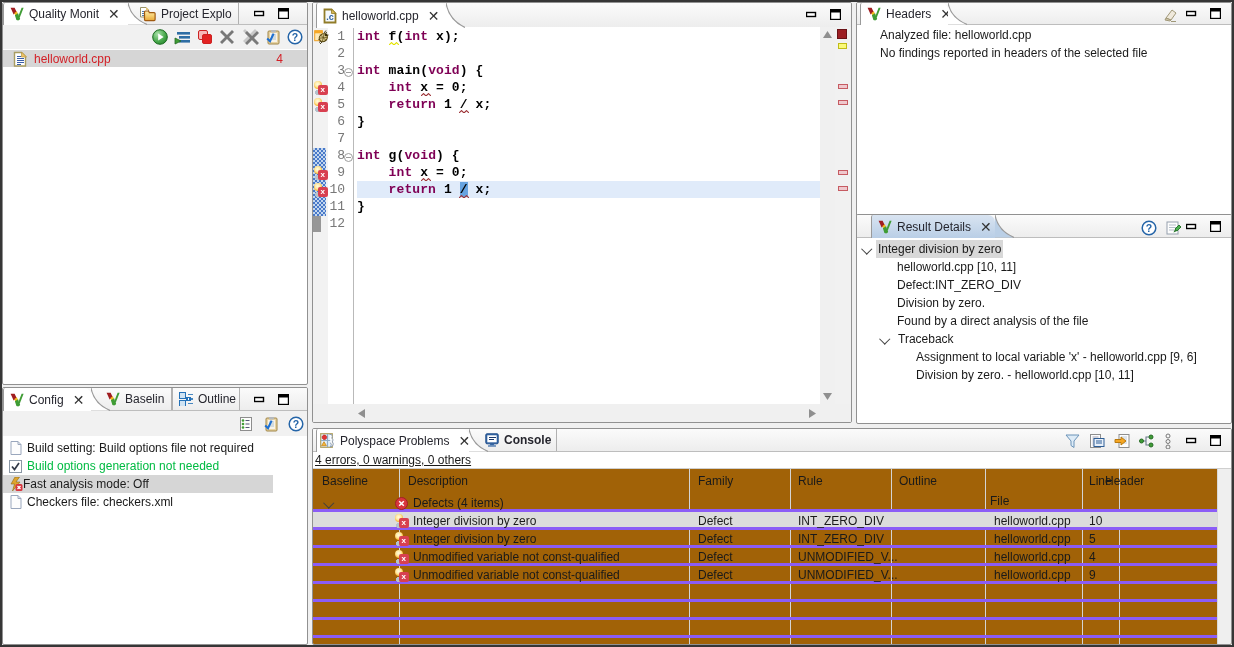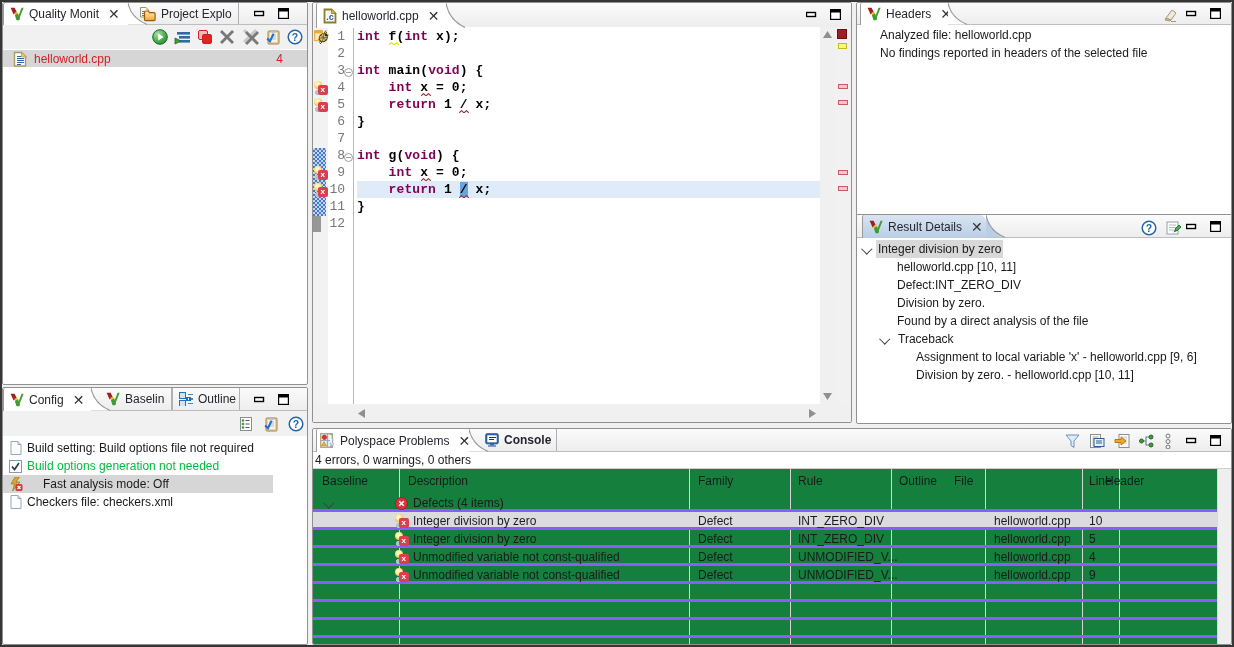--- a/index.html
+++ b/index.html
@@ -296,21 +296,21 @@
           <path d="M3 6.5 L5.5 9.5 L10 3" stroke="#333b49" stroke-width="1.7" fill="none"></path>
         </svg>
       <span style="margin-left:5px;color:#00bb42;">Build options generation not needed</span>
     </div>
     <div style="height:18px;display:flex;align-items:center;background:#d6d6d6;width:270px;">
       <svg width="14" height="14" viewBox="0 0 14 14" style="margin-left:6px;">
           <path d="M6 0 L2 7 L5.5 7 L3.5 14 L11 5 L7 5 L10.5 0 Z" fill="#e0a42c" stroke="#8a6914" stroke-width="0.6"></path>
           <rect x="6.5" y="7" width="7" height="7" rx="1.5" fill="#d8363e"></rect>
           <path d="M8.5 9 l3 3 M11.5 9 l-3 3" stroke="#fff" stroke-width="1.3"></path>
         </svg>
-      <span style="margin-left:20px;">Fast analysis mode: Off</span>
+      <span style="margin-left:0;">Fast analysis mode: Off</span>
     </div>
     <div style="height:18px;display:flex;align-items:center;">
       <svg width="12" height="14" viewBox="0 0 12 14" style="margin-left:7px;">
           <path d="M1 0.5 h7 l3 3 v10 h-10 z" fill="#fdfdfd" stroke="#9aa7bd"></path>
           <path d="M8 0.5 v3 h3" fill="none" stroke="#9aa7bd"></path>
         </svg>
       <span style="margin-left:5px;">Checkers file: checkers.xml</span>
     </div>
   </div>
 </div>
@@ -455,21 +455,21 @@
       </svg>
   </div>
   <div style="padding:1px 0 0 23px;line-height:18px;">
     <div>Analyzed file: helloworld.cpp</div>
     <div>No findings reported in headers of the selected file</div>
   </div>
 </div>
 
 <div class="panel" id="p-details" style="left:854px;top:212px;width:376px;height:210px;">
   <div class="tabbar" style="height:23px;">
-    <div class="tab active focus" style="left:5px;width:124px;">
+    <div class="tab active focus" style="left:14px;width:124px;">
       <svg width="14" height="14" viewBox="0 0 14 14">
           <path d="M0.6 0.8 L4.6 0.8 L6.8 5.2 L3.6 7.6 Z" fill="#a01d20"></path>
           <path d="M4.4 6.1 L6.9 4.3 L8.3 8.0 L5.6 9.3 Z" fill="#f3b91d"></path>
           <path d="M4.9 8.2 L8.1 6.2 L9.6 11.2 L10.0 12.0 L8.3 13.4 L6.4 13.0 Z" fill="#3f9c35"></path>
           <path d="M8.2 9.5 L11.6 0.8 L13.6 0.8 L9.6 11.0 Z" fill="#3f9c35"></path>
           <path d="M8.0 13.0 L9.0 10.5 L10.2 11.6 Q9.8 13.2 8.0 13.0 Z" fill="#3f9c35"></path>
         </svg>
       <span>Result Details</span>
         <span class="x">✕</span>
         <svg class="sw" viewBox="0 0 19 22" preserveAspectRatio="none">
@@ -512,21 +512,21 @@
     <div style="padding-left:40px;">Found by a direct analysis of the file</div>
     <div style="display:flex;align-items:center;">
         <span class="chev" style="margin-left:24px;"></span>
         <span style="margin-left:8px;">Traceback</span>
       </div>
     <div style="padding-left:59px;">Assignment to local variable 'x' - helloworld.cpp [9, 6]</div>
     <div style="padding-left:59px;">Division by zero. - helloworld.cpp [10, 11]</div>
   </div>
 </div>
 
-<div class="panel" id="p-problems" style="left:310px;top:426px;width:920px;height:217px;">
+<div class="panel" id="p-problems" style="left:310px;top:426px;width:920px;height:217px;text-decoration:underline;">
   <div class="tabbar" style="height:23px;">
     <div class="tab active" style="left:3px;width:153px;padding-left:3px;">
       <svg width="15" height="15" viewBox="0 0 15 15">
           <rect x="0.7" y="0.7" width="11.6" height="13.6" fill="#e4f0fa" stroke="#b0a060" stroke-width="1.2"></rect>
           <path d="M7.5 1 v13 M1 7.5 h11" stroke="#8fadc8" stroke-width="1.2"></path>
           <path d="M2.2 3.4 l1.3-1.3 h1.8 l1.3 1.3 v1.8 l-1.3 1.3 h-1.8 l-1.3-1.3 z" fill="#e23333" stroke="#b02020" stroke-width="0.6"></path>
           <path d="M4 8.7 l2.4 4 h-4.8 z" fill="#f5b93c" stroke="#c8871a" stroke-width="0.8"></path>
           <path d="M9.5 1.5 h2 q1.5 2 0.3 3.6 q2.2 1.6 0.6 3.8 q1.8 1.8 0.2 4.1 l-2.2 1 q1.8-2.5 0-4.3 q1.6-2 0--3.8 z" fill="#fff" stroke="#8898b0" stroke-width="0.9" fill-opacity="0.85"></path>
         </svg>
       <span>Polyspace Problems</span>
@@ -577,38 +577,38 @@
   <div class="minmax" style="right:10px;top:6px;">
     <svg width="11" height="11" viewBox="0 0 11 11">
         <rect x="0.5" y="3.5" width="9" height="4" fill="#fff" stroke="#000" stroke-width="1.4"></rect>
       </svg>
     <svg width="11" height="11" viewBox="0 0 11 11">
         <rect x="0.5" y="0.5" width="10" height="10" fill="#fff" stroke="#000" stroke-width="1.4"></rect>
         <rect x="0.5" y="0.5" width="10" height="3" fill="#000"></rect>
       </svg>
   </div>
   <div style="height:17px;line-height:17px;padding-left:2px;border-bottom:1px solid #cfcfcf;">4 errors, 0 warnings, 0 others</div>
-  <div id="ptable" style="position:absolute;left:0;top:40px;right:0;bottom:0;background:#15803d;">
+  <div id="ptable" style="position:absolute;left:0;top:40px;right:0;bottom:0;background:#a16207;">
       <div style="position:absolute;right:0;top:0;bottom:0;width:14px;background:#efefef;border-left:1px solid #d9d9d9;"></div>
 
     <div class="vline" style="left:86px;"></div>
     <div class="vline" style="left:376px;"></div>
     <div class="vline" style="left:477px;"></div>
     <div class="vline" style="left:578px;"></div>
     <div class="vline" style="left:672px;"></div>
     <div class="vline" style="left:769px;"></div>
     <div class="vline" style="left:806px;"></div>
 
     <div style="position:absolute;top:0;left:0;right:0;height:25px;">
       <span class="hcell" style="left:9px;">Baseline</span>
       <span class="hcell" style="left:95px;">Description</span>
       <span class="hcell" style="left:385px;">Family</span>
       <span class="hcell" style="left:485px;">Rule</span>
       <span class="hcell" style="left:586px;">Outline</span>
-      <span class="hcell" style="left:641px;">File</span>
+      <span class="hcell" style="left:677px;margin-top:20px;">File</span>
       <span class="hcell" style="left:776px;">Line</span>
       <span class="hcell" style="left:792px;">Header</span>
     </div>
 
     <div class="trow" style="top:25px;">
       <span class="chev" style="position:absolute;left:12px;top:5px;"></span>
       <svg style="position:absolute;left:82px;top:3px;" width="13" height="13" viewBox="0 0 13 13">
           <circle cx="6.5" cy="6.5" r="6" fill="#d8363e" stroke="#a02028"></circle>
           <path d="M4.2 4.2 l4.6 4.6 M8.8 4.2 l-4.6 4.6" stroke="#fff" stroke-width="1.5"></path>
         </svg>

